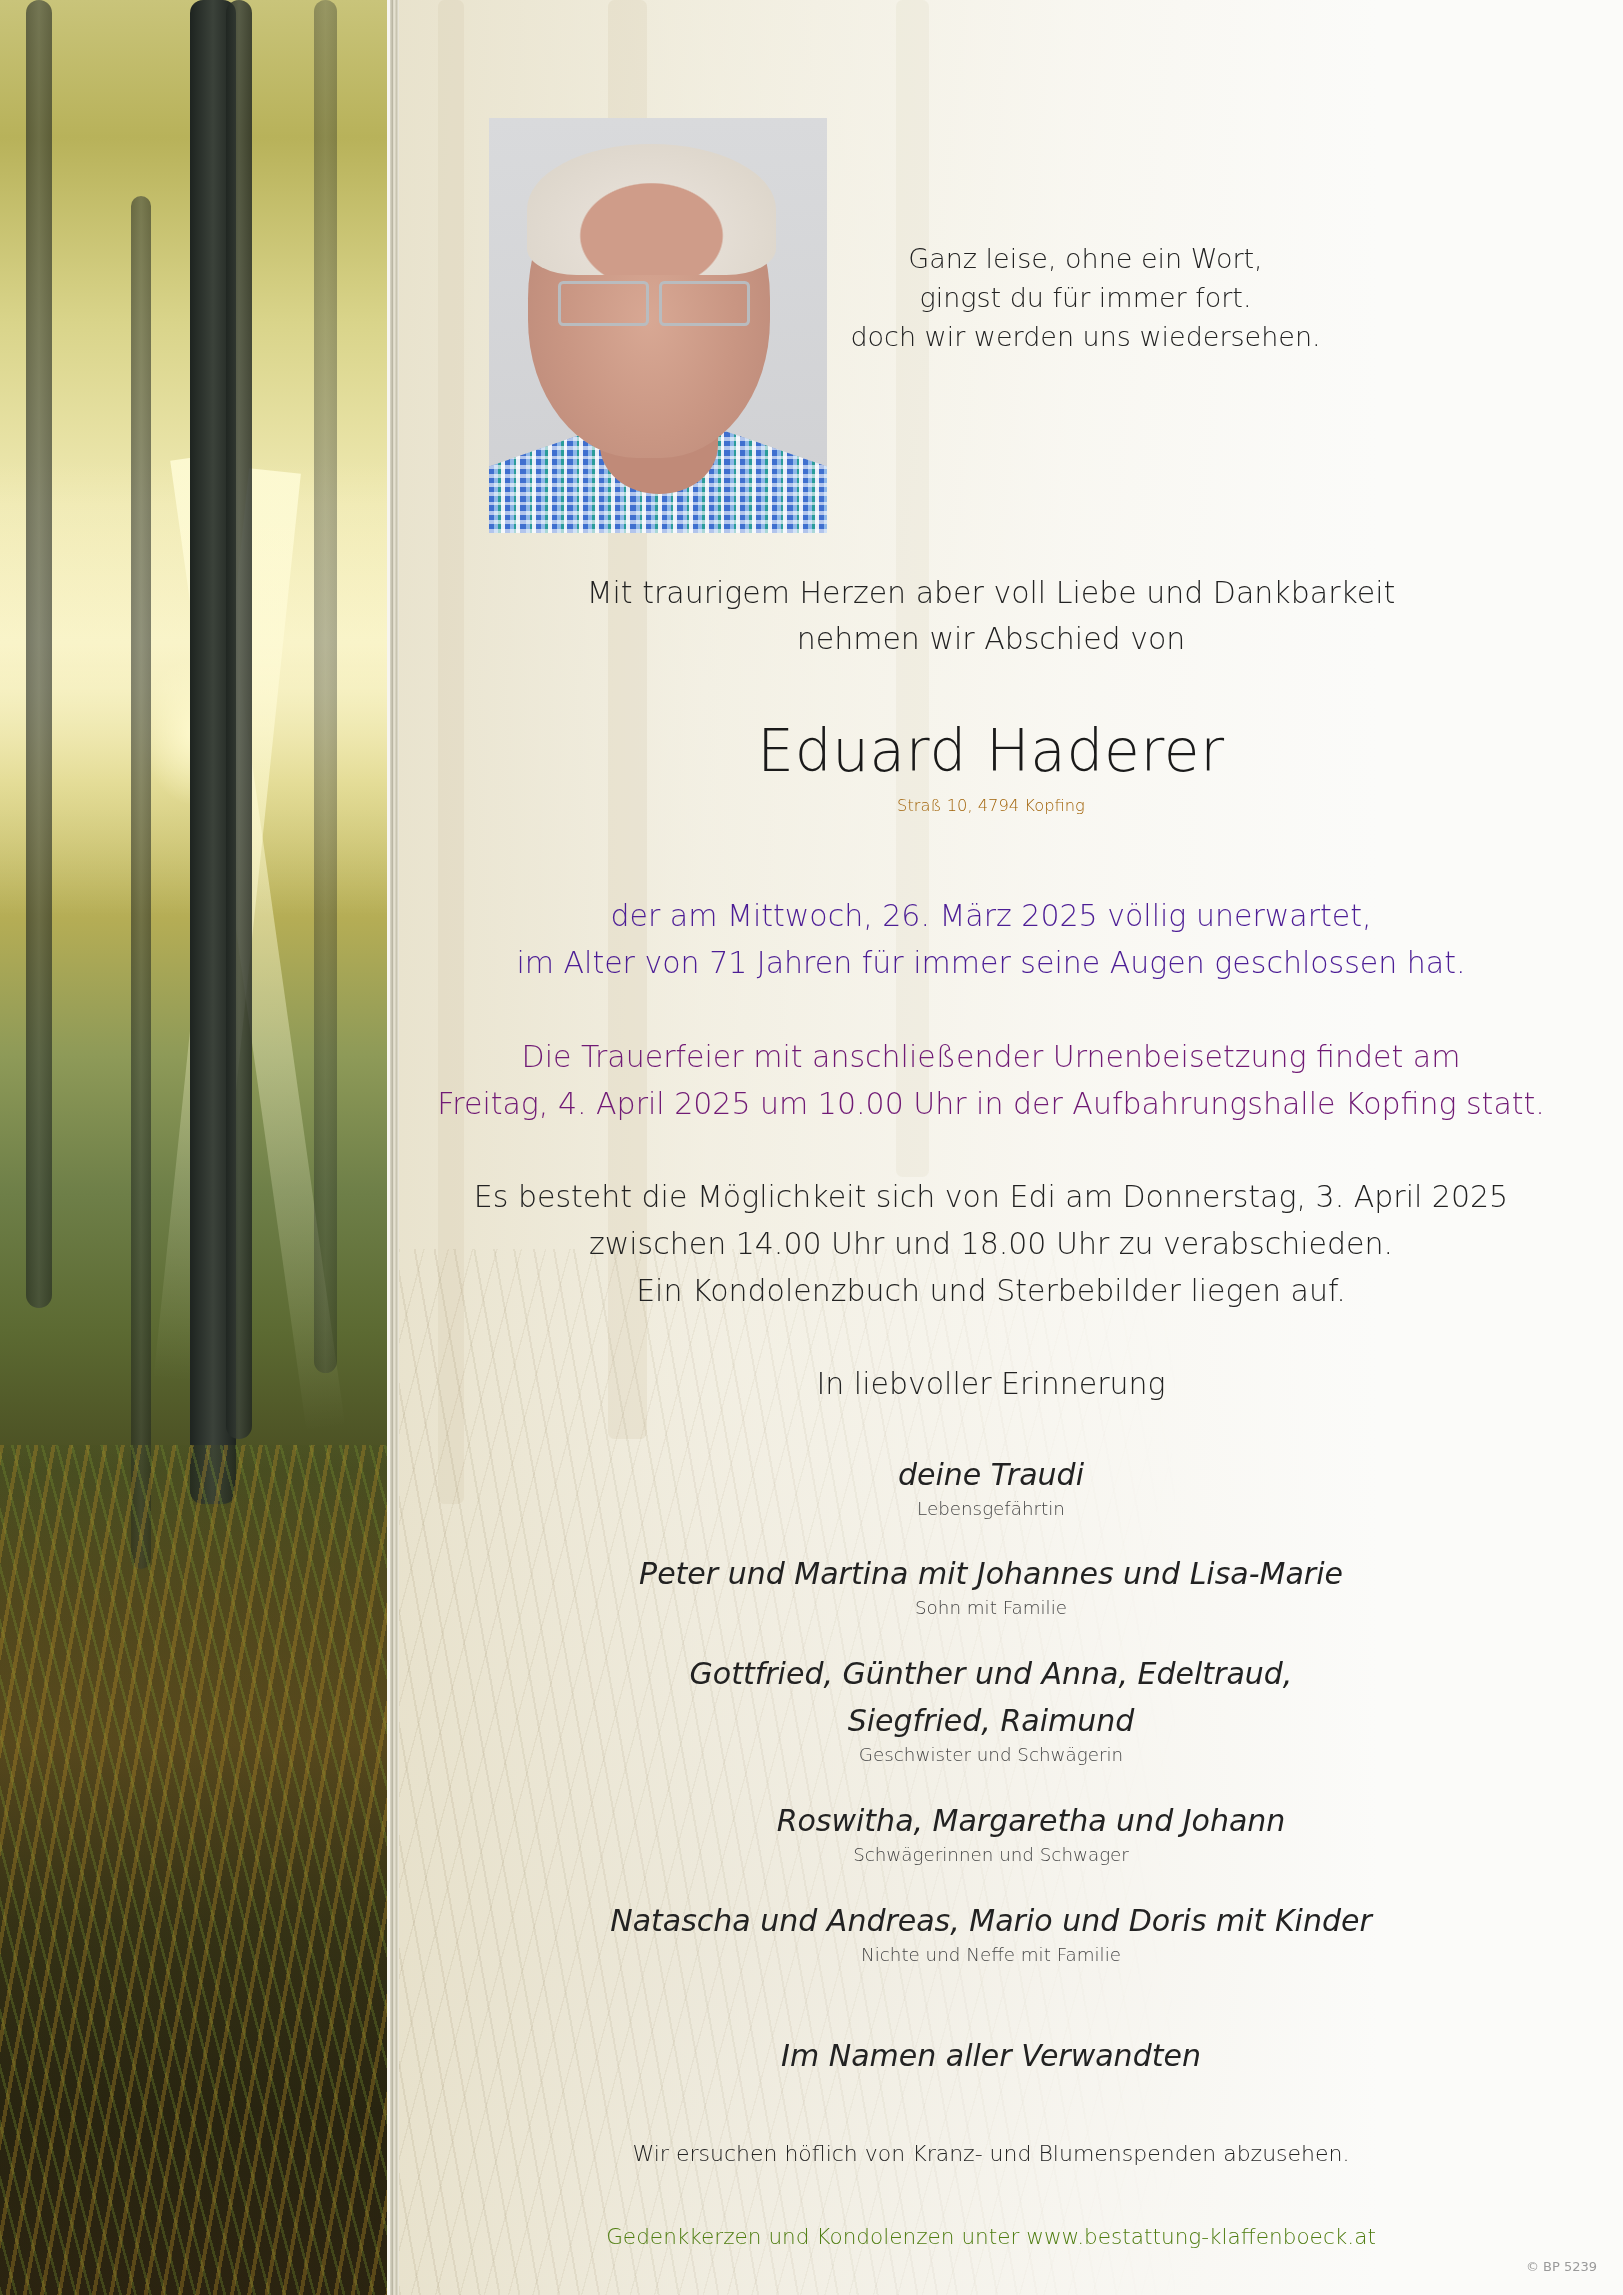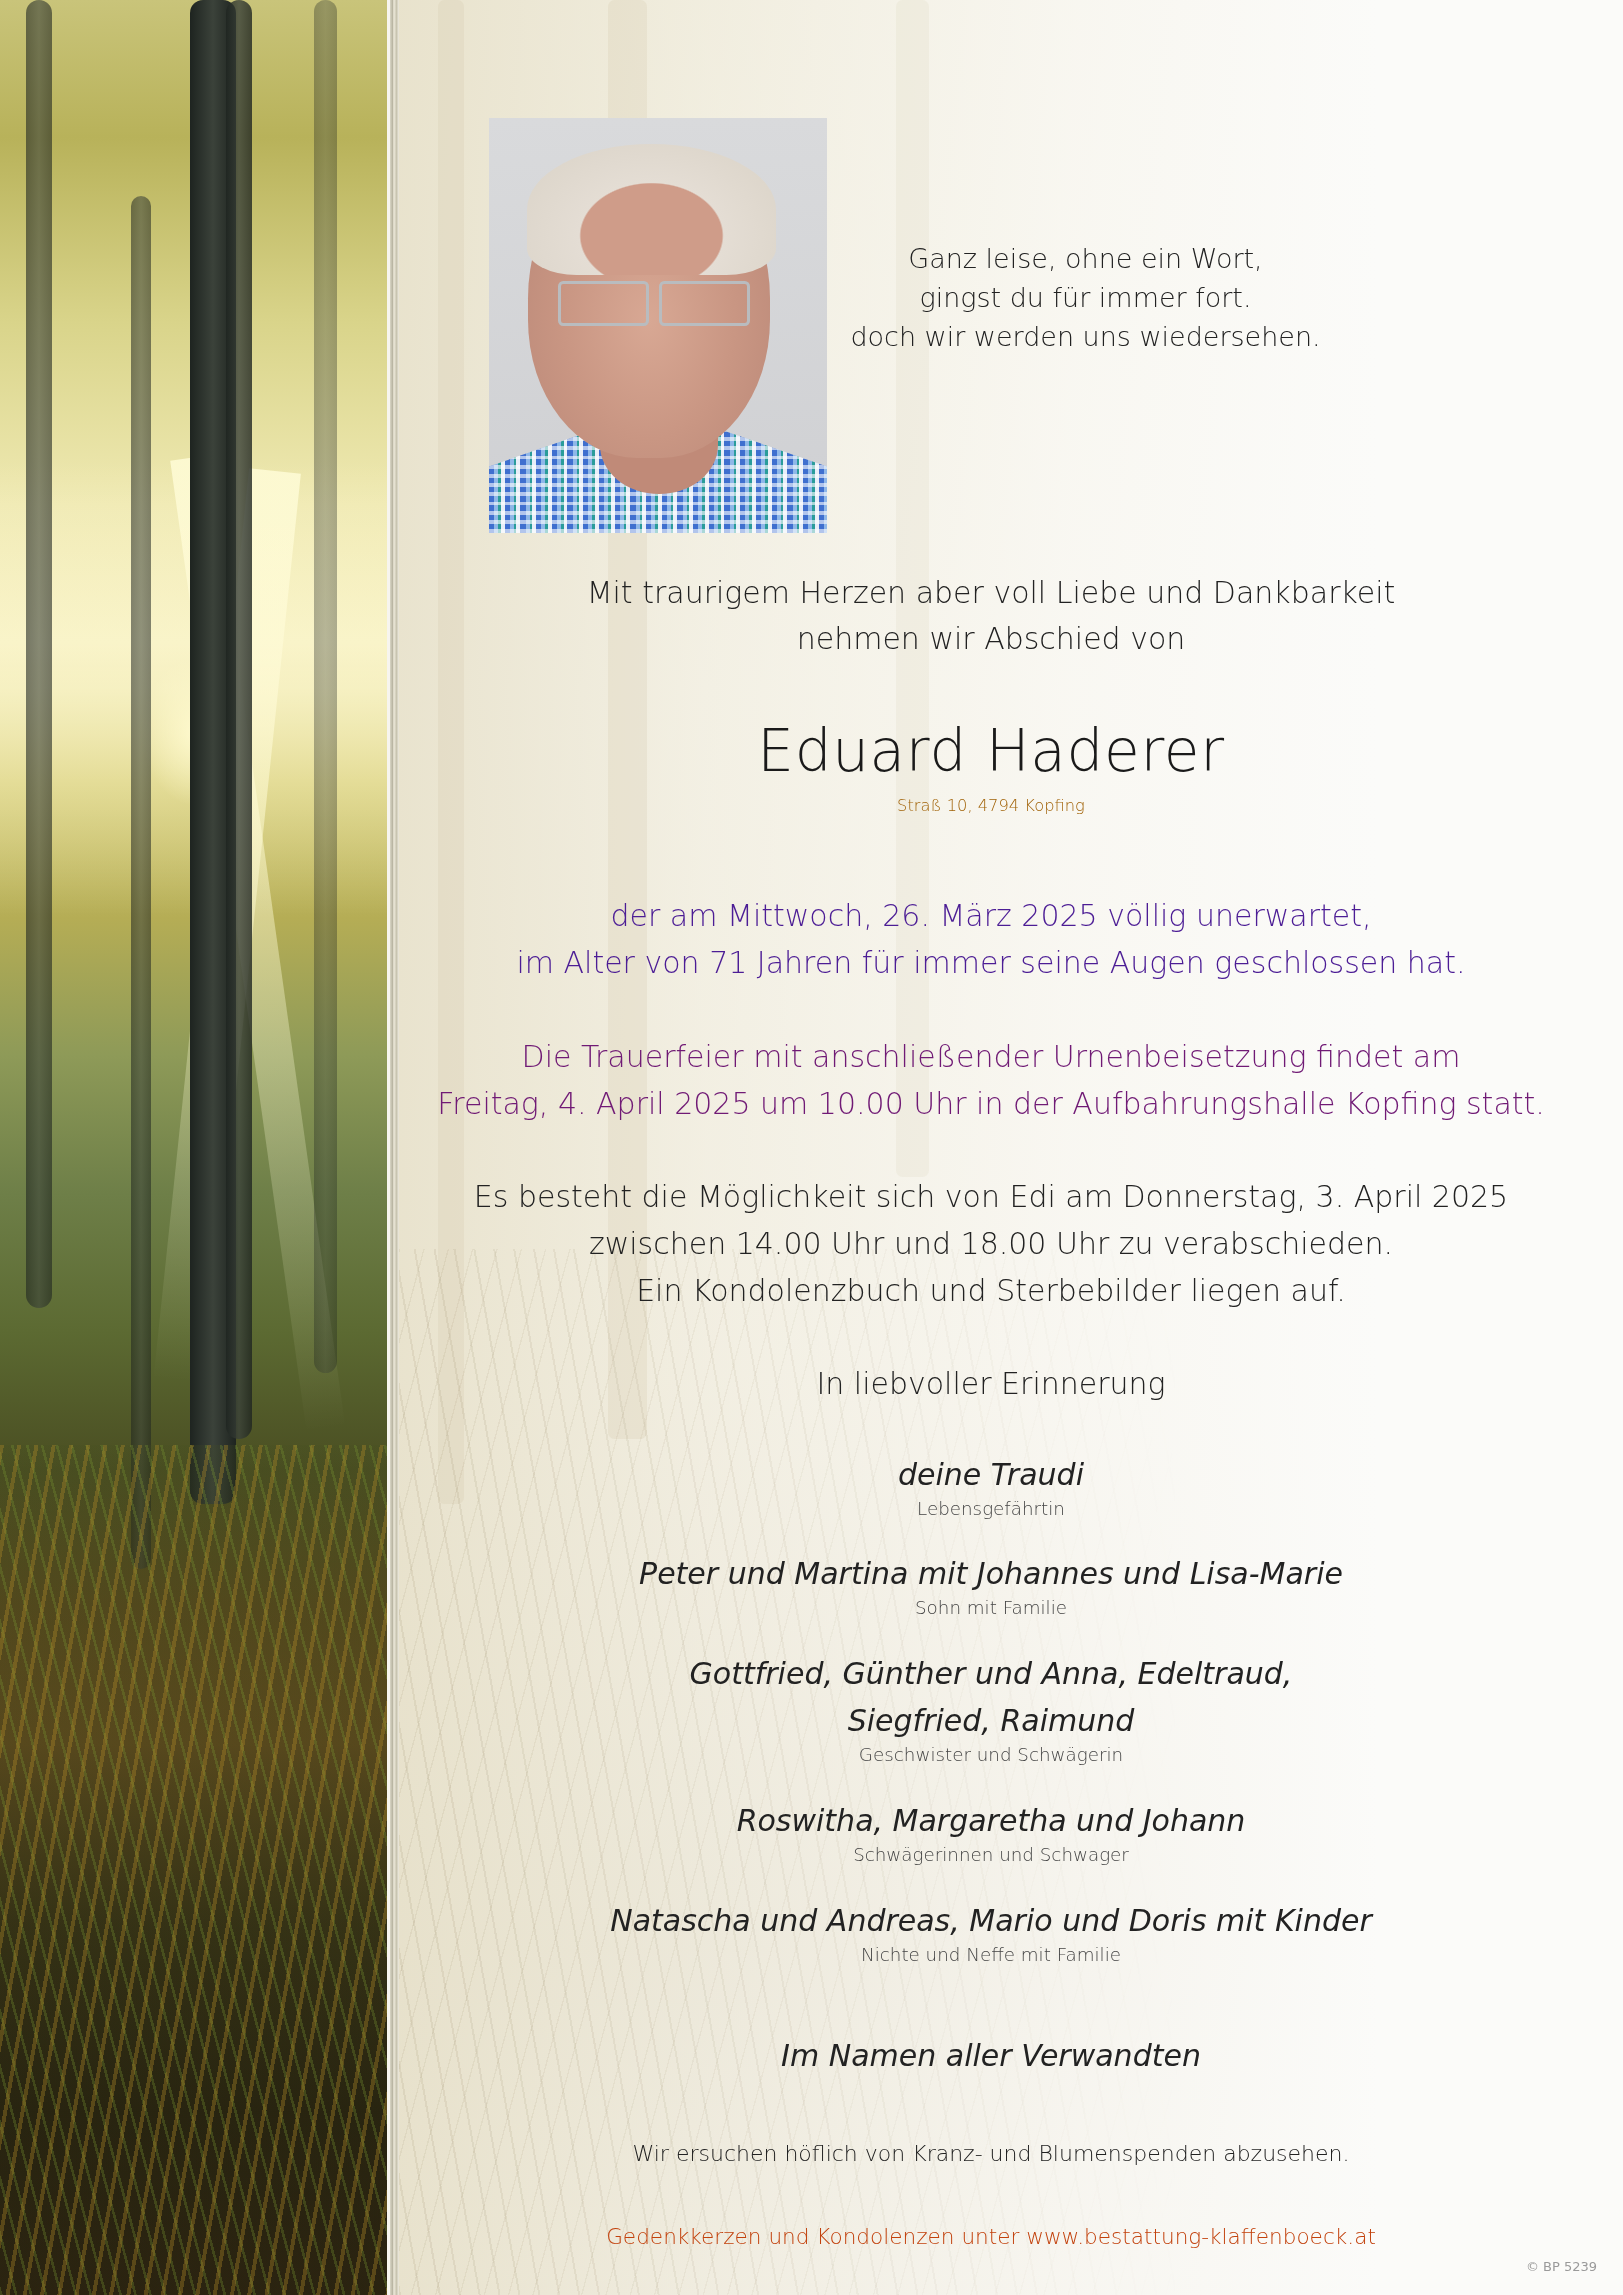--- a/index.html
+++ b/index.html
@@ -89,21 +89,21 @@
   .intro { font-size: 30px; line-height: 46px; top: 570px; color: #222; }
   .name { font-size: 58px; line-height: 65px; top: 719px; color: #1a1a1a; letter-spacing: 0.7px; }
   .addr { font-size: 16.3px; line-height: 19.6px; top: 796px; color: #a16207; }
   .passing { font-size: 30px; line-height: 47px; top: 848px; color: #4c1d95; margin-top: 44px; }
   .ceremony { font-size: 30px; line-height: 47px; top: 1033px; color: #701a75; }
   .farewell { font-size: 30px; line-height: 47px; top: 1173px; color: #222; }
   .memory { font-size: 30px; line-height: 39px; top: 1364px; color: #222; }
   .family { font-size: 30px; line-height: 46px; color: #222; font-style: italic; }
   .relation { font-size: 18.3px; line-height: 22px; color: #444; }
   .notice { font-size: 22px; line-height: 26px; top: 2141px; color: #222; }
-  .footer { font-size: 21.6px; line-height: 26px; top: 2224px; color: #c2410c; }
+  .footer { font-size: 21.6px; line-height: 26px; top: 2224px; color: #4d7c0f; }
   .line { display: block; }
   .watermark {
     position: absolute; right: 26px; top: 2259px; font-size: 13px; color: #9a9a9a;
     font-family: "DejaVu Sans", sans-serif; filter: blur(0.4px);
   }
 </style>
 </head>
 <body>
 
 <div class="forest">
@@ -170,21 +170,21 @@
 <div class="t family" style="top:1452px;">deine Traudi</div>
 <div class="t relation" style="top:1498px;">Lebensgefährtin</div>
 
 <div class="t family" style="top:1551px;">Peter und Martina mit Johannes und Lisa-Marie</div>
 <div class="t relation" style="top:1597px;">Sohn mit Familie</div>
 
 <div class="t family" style="top:1651px;">Gottfried, Günther und Anna, Edeltraud,</div>
 <div class="t family" style="top:1698px;">Siegfried, Raimund</div>
 <div class="t relation" style="top:1744px;">Geschwister und Schwägerin</div>
 
-<div class="t family" style="top:1798px;">Roswitha, Margaretha und Johann</div>
+<div class="t family" style="top:1798px;padding-left:40px;">Roswitha, Margaretha und Johann</div>
 <div class="t relation" style="top:1844px;">Schwägerinnen und Schwager</div>
 
 <div class="t family" style="top:1898px;">Natascha und Andreas, Mario und Doris mit Kinder</div>
 <div class="t relation" style="top:1944px;">Nichte und Neffe mit Familie</div>
 
 <div class="t family" style="top:1997px;margin-top:36px;">Im Namen aller Verwandten</div>
 
 <div class="t notice">Wir ersuchen höflich von Kranz- und Blumenspenden abzusehen.</div>
 <div class="t footer">Gedenkkerzen und Kondolenzen unter www.bestattung-klaffenboeck.at</div>
 

